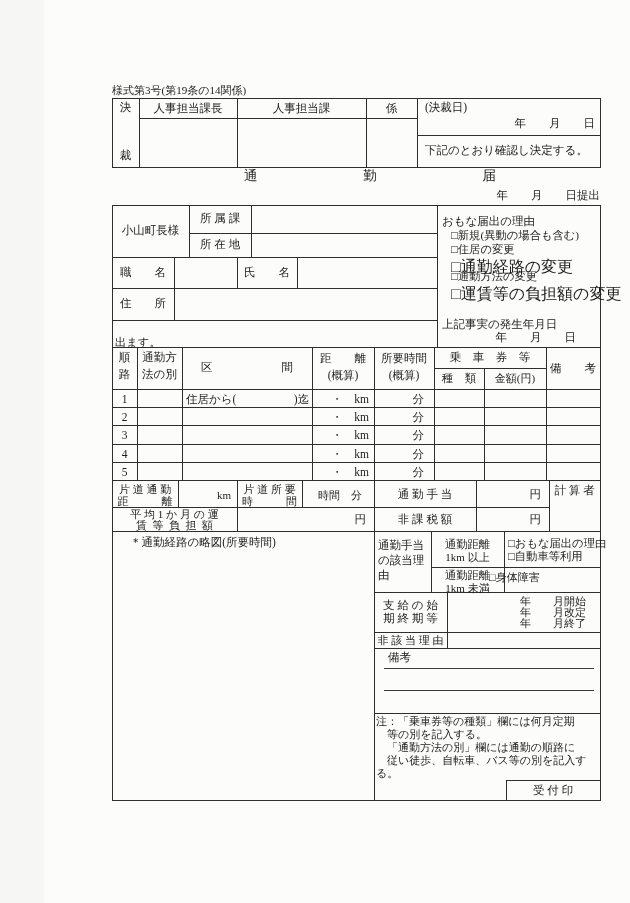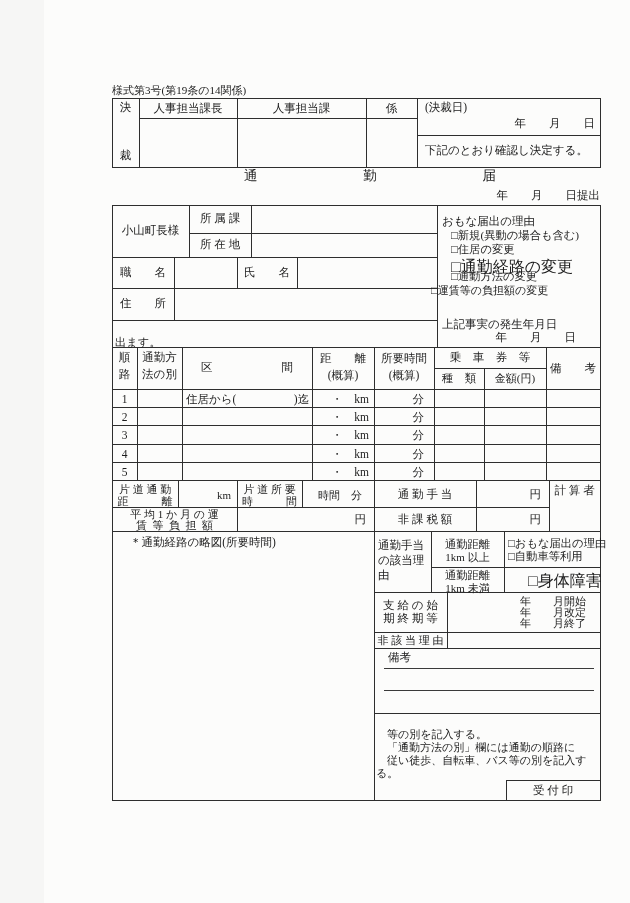--- a/index.html
+++ b/index.html
@@ -120,21 +120,21 @@
   <div class="field" style="left:208px;top:234px;width:184px;height:22px"></div>
   <div class="field" style="left:131px;top:258px;width:61px;height:29px"></div>
   <div class="field" style="left:254px;top:258px;width:138px;height:29px"></div>
   <div class="field" style="left:131px;top:289px;width:261px;height:30px"></div>
 
   <div class="t" style="left:398px;top:215px">おもな届出の理由</div>
   <div class="t" style="left:407px;top:229px;font-size:11.3px">□新規(異動の場合も含む)</div>
   <div class="t" style="left:407px;top:243px;font-size:11.3px">□住居の変更</div>
   <div class="t" style="left:407px;top:257px;font-size:16px">□通勤経路の変更</div>
   <div class="t" style="left:407px;top:270px;font-size:11.3px">□通勤方法の変更</div>
-  <div class="t" style="left:387px;top:284px;font-size:11px">□運賃等の負担額の変更</div>
+  <div class="t" style="left:407px;top:284px;font-size:16px">□運賃等の負担額の変更</div>
   <div class="t" style="left:398px;top:318px">上記事実の発生年月日</div>
   <div class="t r" style="left:398px;top:331px;width:134px">年　　月　　日</div>
 
   <div class="t c" style="left:68px;top:351px;width:25px">順</div>
   <div class="t c" style="left:68px;top:368px;width:25px">路</div>
   <div class="t c" style="left:93px;top:351px;width:45px">通勤方</div>
   <div class="t c" style="left:93px;top:368px;width:45px">法の別</div>
   <div class="t c" style="left:138px;top:361px;width:130px">区　　　　　　間</div>
   <div class="t c" style="left:268px;top:352px;width:62px">距　　離</div>
   <div class="t c" style="left:268px;top:369px;width:62px">(概算)</div>
@@ -192,34 +192,35 @@
   <div class="t" style="left:86px;top:536px">＊通勤経路の略図(所要時間)</div>
   <div class="field" style="left:69px;top:550px;width:260px;height:248px"></div>
 
   <div class="t wrap" style="left:334px;top:538px;width:50px;line-height:15px">通勤手当の該当理由</div>
   <div class="t c" style="left:387px;top:538px;width:73px;font-size:11.3px">通勤距離</div>
   <div class="t c s11" style="left:387px;top:551px;width:73px">1km 以上</div>
   <div class="t" style="left:464px;top:537px;font-size:11.3px">□おもな届出の理由</div>
   <div class="t" style="left:464px;top:550px;font-size:11.3px">□自動車等利用</div>
   <div class="t c" style="left:387px;top:569px;width:73px;font-size:11.3px">通勤距離</div>
   <div class="t c s11" style="left:387px;top:582px;width:73px">1km 未満</div>
-  <div class="t" style="left:484px;top:571px;font-size:16px">□身体障害</div>
+  <div class="t" style="left:445px;top:571px;font-size:11px">□身体障害</div>
 
   <div class="t c" style="left:330px;top:599px;width:73px">支 給 の 始</div>
   <div class="t c" style="left:330px;top:612px;width:73px">期 終 期 等</div>
   <div class="t r s11" style="left:403px;top:595px;width:139px">年　　月開始</div>
   <div class="t r s11" style="left:403px;top:606px;width:139px">年　　月改定</div>
   <div class="t r s11" style="left:403px;top:617px;width:139px">年　　月終了</div>
 
   <div class="t c s11" style="left:330px;top:634px;width:73px">非 該 当 理 由</div>
   <div class="field" style="left:404px;top:633px;width:151px;height:14px"></div>
 
   <div class="t" style="left:344px;top:651px">備考</div>
   <div class="field" style="left:340px;top:655px;width:210px;height:55px"></div>
 
+  <div class="t s11" style="left:332px;top:715px">注：「乗車券等の種類」欄には何月定期</div>
   <div class="t s11" style="left:332px;top:728px">　等の別を記入する。</div>
   <div class="t s11" style="left:332px;top:741px">　「通勤方法の別」欄には通勤の順路に</div>
   <div class="t s11" style="left:332px;top:754px">　従い徒歩、自転車、バス等の別を記入す</div>
   <div class="t s11" style="left:332px;top:767px">る。</div>
 
   <div class="t c" style="left:462px;top:784px;width:94px">受 付 印</div>
 
 </div>
 
 </body></html>

